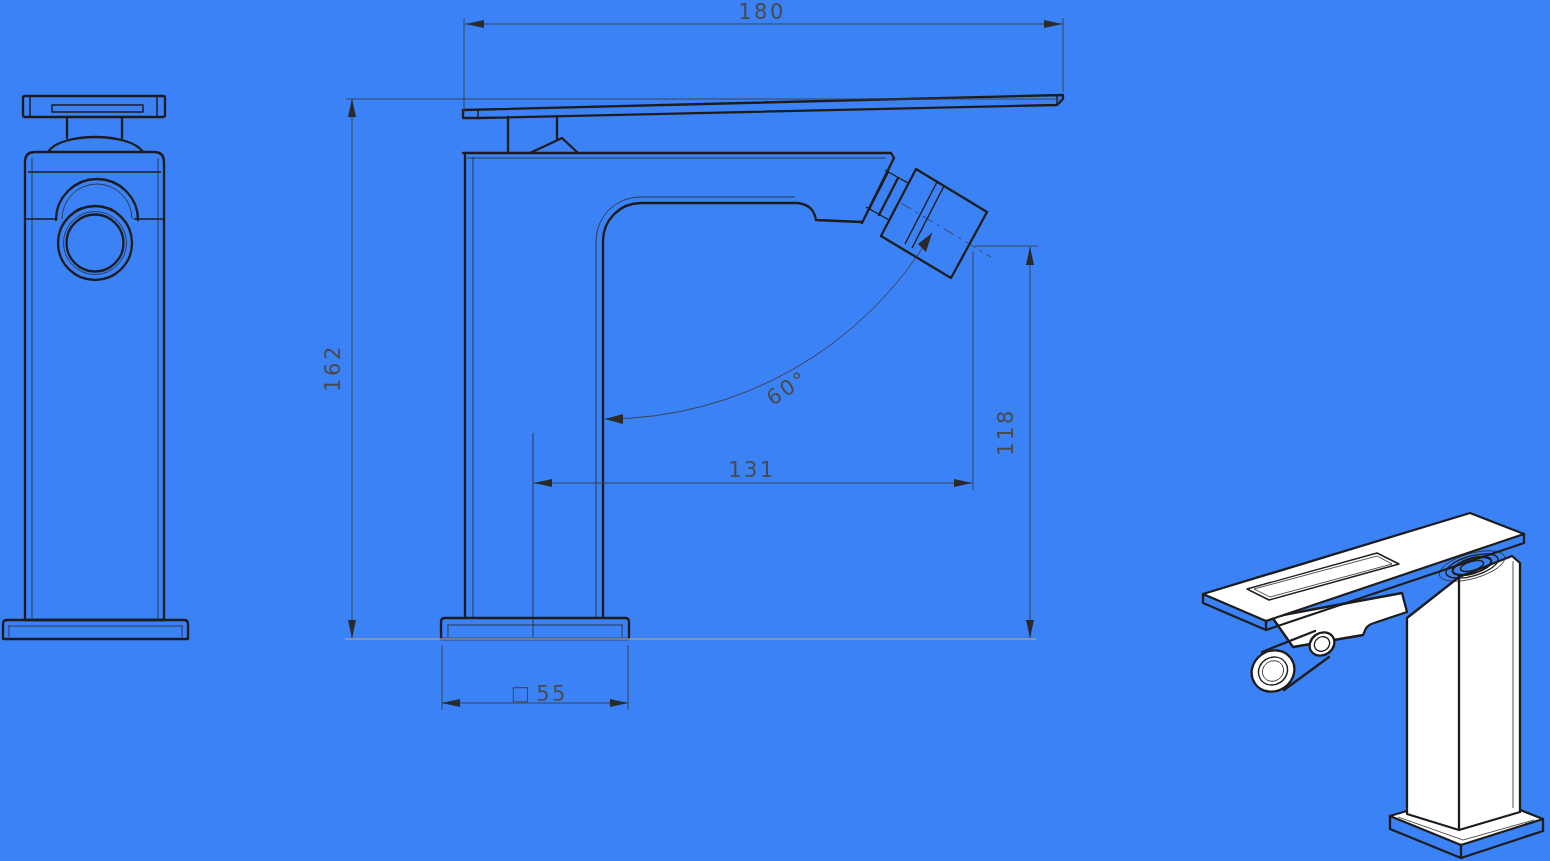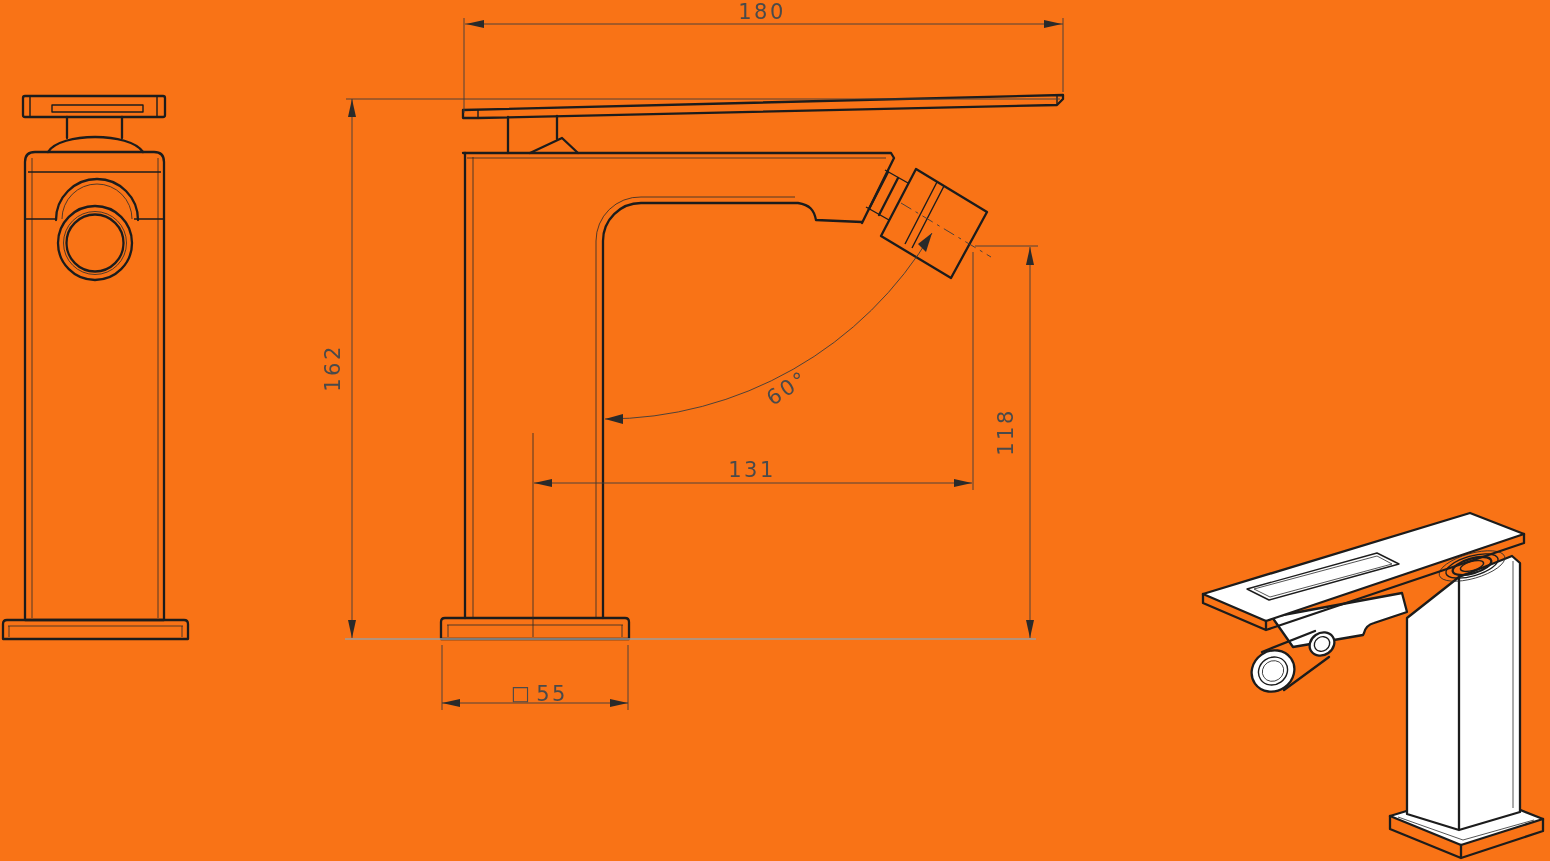--- a/index.html
+++ b/index.html
@@ -1,16 +1,16 @@
 <!DOCTYPE html>
 <html><head>
 <meta charset="utf-8">
 <style>
   html,body{margin:0;padding:0;background:#ffffff;}
-  .sheet{position:relative;width:1550px;height:861px;background:#f97316;overflow:hidden;text-align:right;}
+  .sheet{position:relative;width:1550px;height:861px;background:#3b82f6;overflow:hidden;text-align:right;}
   svg{position:absolute;left:0;top:0;}
   .obj   {stroke:#1c1c1c;stroke-width:2.3;fill:none;stroke-linejoin:round;stroke-linecap:round;}
   .objf  {stroke:#1c1c1c;stroke-width:2.3;fill:#ffffff;stroke-linejoin:round;stroke-linecap:round;}
   .med   {stroke:#1c1c1c;stroke-width:1.4;fill:none;stroke-linejoin:round;}
   .thin  {stroke:#2a2a2a;stroke-width:0.8;fill:none;}
   .dimln {stroke:#3c3c3c;stroke-width:0.9;fill:none;}
   .ctr   {stroke:#3c3c3c;stroke-width:0.9;fill:none;stroke-dasharray:12 5 3 5;}
   .arrow {fill:#2a2a2a;stroke:none;}
   .ground{stroke:#9c9c9c;stroke-width:1.5;fill:none;}
   .dim   {font-family:"DejaVu Sans",sans-serif;font-size:21px;fill:#4a4a4a;letter-spacing:2.5px;}

